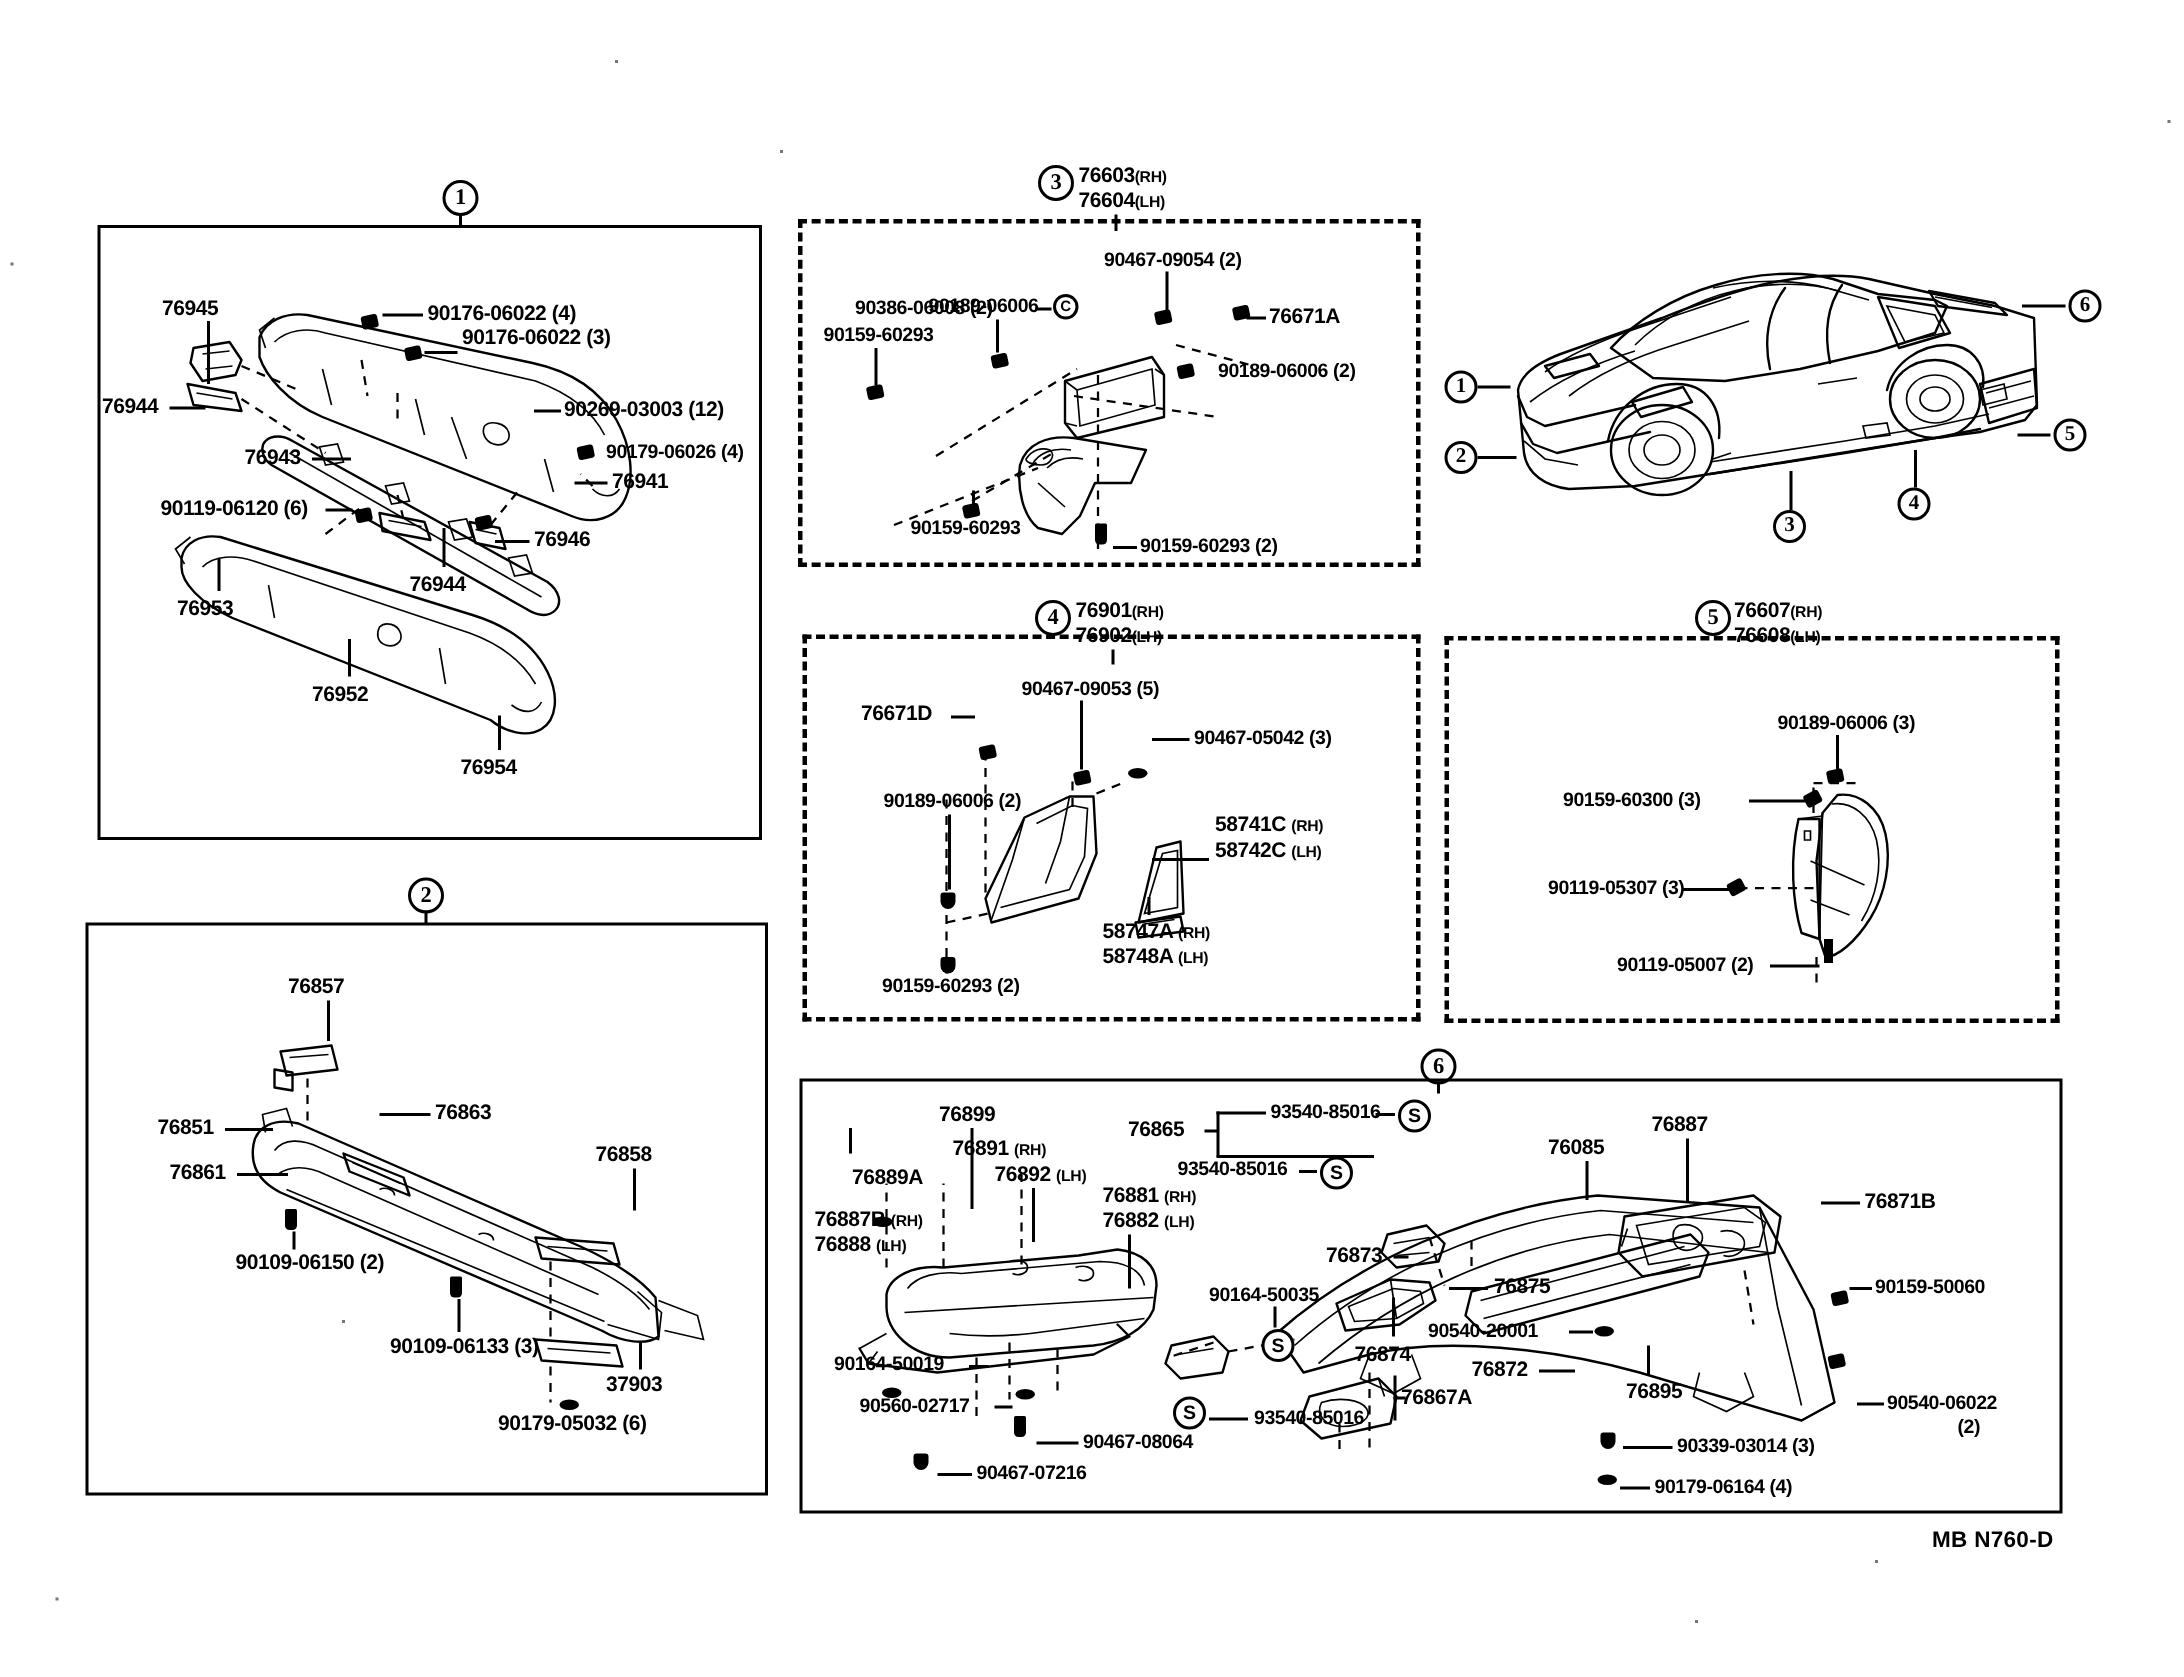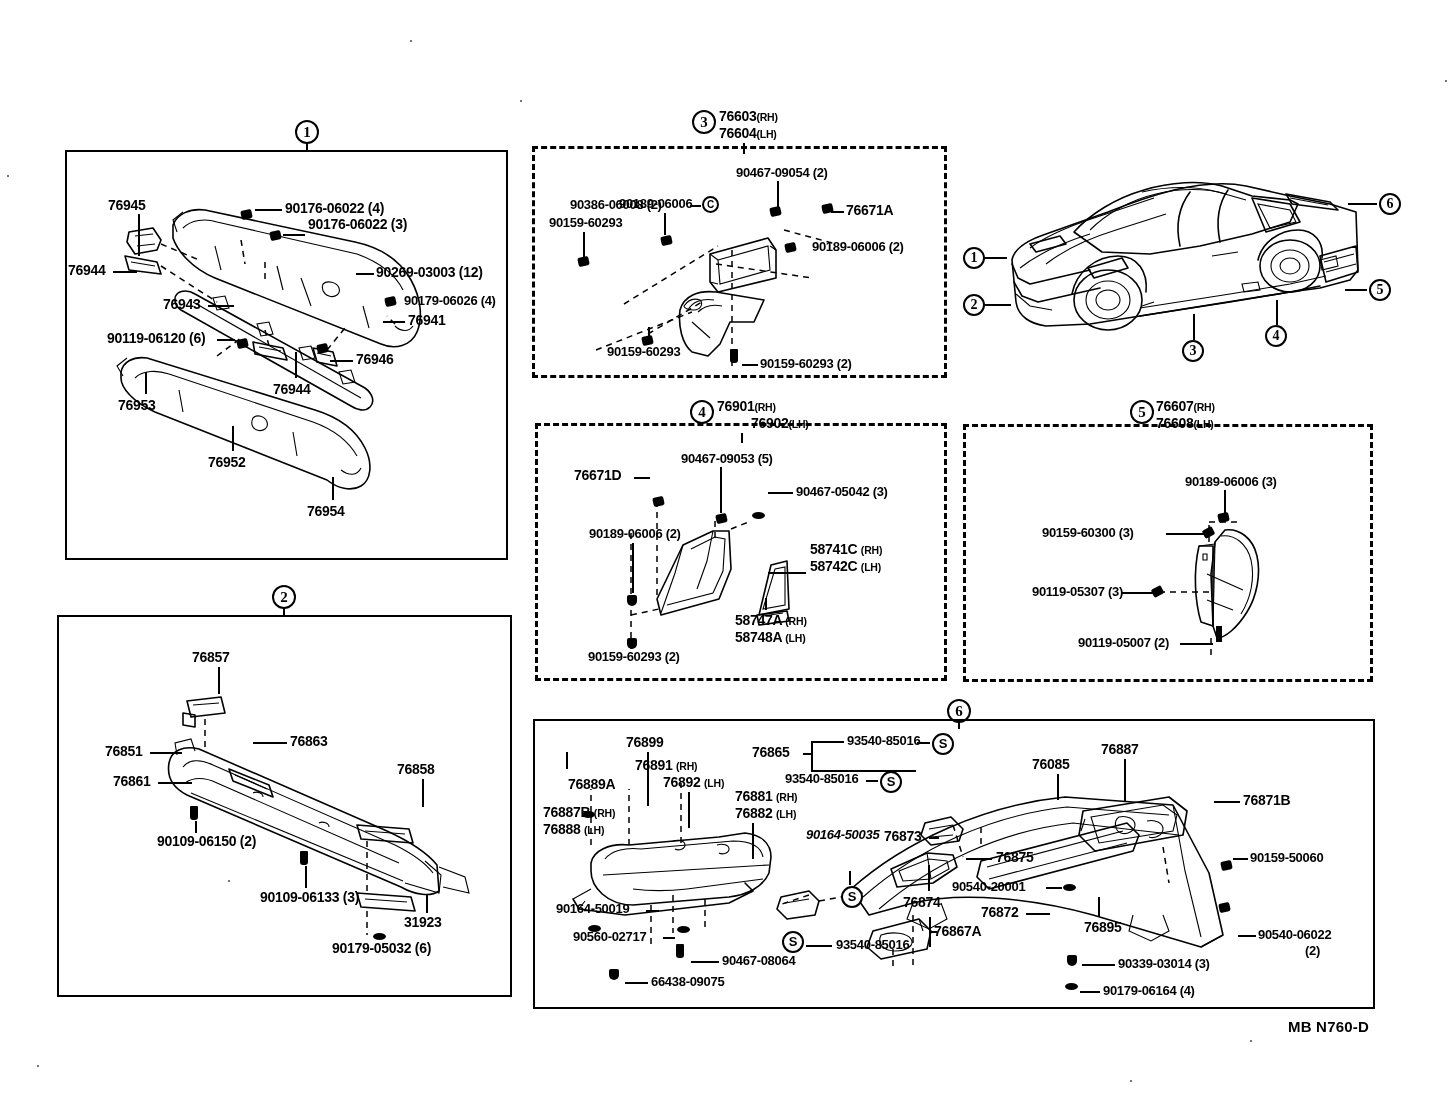--- a/index.html
+++ b/index.html
@@ -304,21 +304,21 @@
 
   <div class="lbl" style="left:157px;top:834px;">
     <span>90109-06150 (2)</span></div>
   <div class="ld v" style="left:195px;top:821px;height:12px;"></div>
 
   <div class="lbl" style="left:260px;top:890px;">
     <span>90109-06133 (3)</span></div>
   <div class="ld v" style="left:305px;top:866px;height:22px;"></div>
 
   <div class="lbl" style="left:404px;top:915px;">
-    <span>31923</span></div>
+    <span>37903</span></div>
   <div class="ld v" style="left:426px;top:895px;height:18px;"></div>
 
   <div class="lbl" style="left:332px;top:941px;">
     <span>90179-05032 (6)</span></div>
   <div class="ld v" style="left:379px;top:944px;height:0px;"></div>
 
   <div class="circ big" style="left:692px;top:110px;">
     <span>3</span>
   </div>
   <div class="lbl" style="left:719px;top:109px;text-align:center;">
@@ -394,21 +394,21 @@
   <div class="lbl sm" style="left:760px;top:357px;">
     <span>90159-60293 (2)</span></div>
   <div class="ld h" style="left:742px;top:364px;width:16px;"></div>
 
   <div class="circ big" style="left:690px;top:400px;">
     <span>4</span>
   </div>
   <div class="lbl" style="left:717px;top:399px;text-align:right;">
     <span>76901</span><span class="sfx">(RH)</span>
   </div>
-  <div class="lbl" style="left:751px;top:416px;text-align:center;">
+  <div class="lbl" style="left:717px;top:416px;text-align:center;">
     <span>76902</span><span class="sfx">(LH)</span>
   </div>
   <div class="ld v" style="left:741px;top:433px;height:10px;"></div>
   <div class="panel dashed" style="left:535px;top:423px;width:412px;height:258px;"></div>
 
   <svg style="left:535px;top:423px;width:412px;height:258px;" viewBox="0 0 412 258">
 
     <path class="stroke" d="M148,122 L178,108 L194,108 L196,146 L184,176 L126,192 L122,176 Z"></path>
     <path class="stroke-thin" d="M156,126 L180,114 L190,116 L188,148 L178,170 L132,182"></path>
     <path class="stroke-thin" d="M148,122 L140,150 L126,190"></path>
@@ -645,42 +645,42 @@
   <div class="ld h" style="left:811px;top:770px;width:105px;"></div>
 
   <div class="lbl sm" style="left:847px;top:734px;">
     <span>93540-85016</span></div>
   <div class="ld h" style="left:917px;top:742px;width:13px;"></div>
 
   <div class="lbl sm" style="left:785px;top:772px;">
     <span>93540-85016</span></div>
   <div class="ld h" style="left:866px;top:780px;width:12px;"></div>
 
-  <div class="lbl sm" style="left:806px;top:828px;font-style:italic;">
+  <div class="lbl sm" style="left:806px;top:856px;">
     <span>90164-50035</span></div>
   <div class="ld v" style="left:849px;top:871px;height:14px;"></div>
 
   <div class="lbl sm" style="left:836px;top:938px;">
     <span>93540-85016</span></div>
   <div class="ld h" style="left:806px;top:945px;width:26px;"></div>
 
   <div class="lbl sm" style="left:556px;top:902px;">
     <span>90164-50019</span></div>
   <div class="ld h" style="left:646px;top:910px;width:13px;"></div>
 
   <div class="lbl sm" style="left:573px;top:930px;">
     <span>90560-02717</span></div>
   <div class="ld h" style="left:663px;top:937px;width:12px;"></div>
 
   <div class="lbl sm" style="left:722px;top:954px;">
     <span>90467-08064</span></div>
   <div class="ld h" style="left:691px;top:961px;width:28px;"></div>
 
   <div class="lbl sm" style="left:651px;top:975px;">
-    <span>66438-09075</span></div>
+    <span>90467-07216</span></div>
   <div class="ld h" style="left:625px;top:982px;width:23px;"></div>
 
   <div class="lbl" style="left:884px;top:829px;">
     <span>76873</span></div>
   <div class="ld h" style="left:929px;top:837px;width:10px;"></div>
 
   <div class="lbl" style="left:996px;top:850px;">
     <span>76875</span></div>
   <div class="ld h" style="left:966px;top:858px;width:26px;"></div>
 

